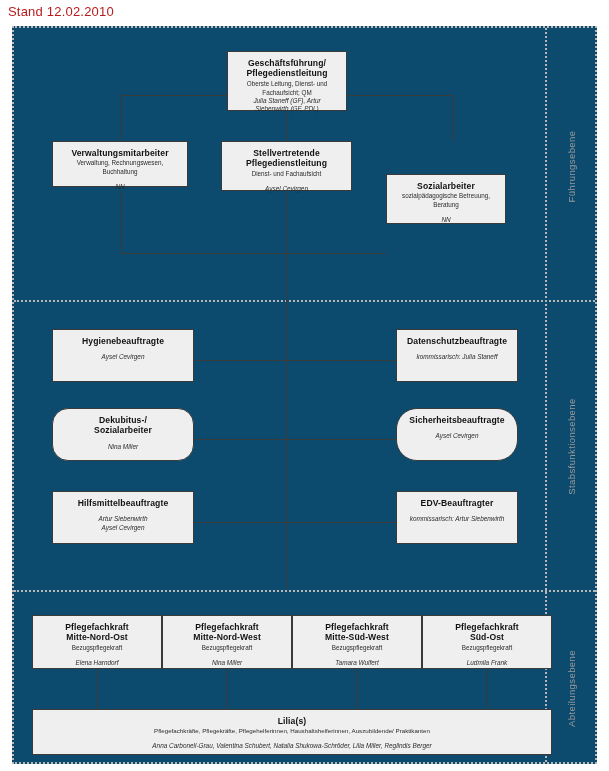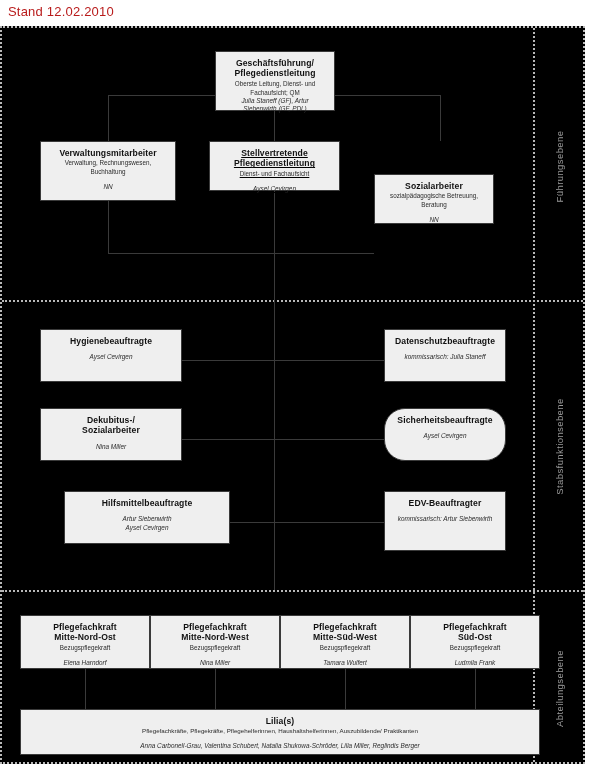--- a/index.html
+++ b/index.html
@@ -17,23 +17,23 @@
   
   .stand{
     position:absolute;left:8px;top:4px;
     font-size:13px;color:#b91c1c;
     letter-spacing:.2px;
     white-space:nowrap;
   }
   
   .canvas{
     position:absolute;
-    left:0;top:26px;
+    left:12px;top:26px;
     width:585px;height:738px;
-    background:#000000;
+    background:#0c4a6e;
     border:2px dotted #b8b8b8;
     box-sizing:border-box;
   }
   
   .band-sep{
     position:absolute;left:0;right:0;
     height:0;
     border-top:2px dotted #b8b8b8;
   }
   
@@ -145,28 +145,28 @@
 
     <div class="node" style="left:213px;top:23px;width:120px;height:60px;">
       <div class="t">Geschäftsführung/</div>
       <div class="t">Pflegedienstleitung</div>
       <div class="s">Oberste Leitung, Dienst- und</div>
       <div class="s">Fachaufsicht; QM</div>
       <div class="n">Julia Staneff (GF), Artur</div>
       <div class="n">Siebenwirth (GF, PDL)</div>
     </div>
 
-    <div class="node" style="left:38px;top:113px;width:136px;height:60px;">
+    <div class="node" style="left:38px;top:113px;width:136px;height:46px;">
       <div class="t">Verwaltungsmitarbeiter</div>
       <div class="s">Verwaltung, Rechnungswesen,</div>
       <div class="s">Buchhaltung</div>
       <div class="n gap">NN</div>
     </div>
 
-    <div class="node" style="left:207px;top:113px;width:131px;height:50px;text-decoration:underline;">
+    <div class="node" style="left:207px;top:113px;width:131px;height:50px;">
       <div class="t">Stellvertretende</div>
       <div class="t">Pflegedienstleitung</div>
       <div class="s">Dienst- und Fachaufsicht</div>
       <div class="n gap">Aysel Cevirgen</div>
     </div>
 
     <div class="node" style="left:372px;top:113px;width:120px;height:50px;margin-top:33px;">
       <div class="t">Sozialarbeiter</div>
       <div class="s">sozialpädagogische Betreuung,</div>
       <div class="s">Beratung</div>
@@ -177,38 +177,38 @@
     <div class="node" style="left:38px;top:301px;width:142px;height:53px;">
       <div class="t">Hygienebeauftragte</div>
       <div class="n gap">Aysel Cevirgen</div>
     </div>
 
     <div class="node" style="left:382px;top:301px;width:122px;height:53px;">
       <div class="t">Datenschutzbeauftragte</div>
       <div class="n gap">kommissarisch: Julia Staneff</div>
     </div>
 
-    <div class="node" style="left:38px;top:380px;width:142px;height:53px;">
+    <div class="node" style="left:38px;top:380px;width:142px;height:53px;border-radius:16px;">
       <div class="t">Dekubitus-/</div>
       <div class="t">Sozialarbeiter</div>
       <div class="n gap">Nina Miller</div>
     </div>
 
     <div class="node" style="left:382px;top:380px;width:122px;height:53px;border-radius:21px;">
       <div class="t">Sicherheitsbeauftragte</div>
       <div class="n gap">Aysel Cevirgen</div>
     </div>
 
-    <div class="node" style="left:38px;top:463px;width:166px;height:53px;margin-left:24px;">
+    <div class="node" style="left:38px;top:463px;width:142px;height:53px;">
       <div class="t">Hilfsmittelbeauftragte</div>
       <div class="n gap">Artur Siebenwirth</div>
       <div class="n">Aysel Cevirgen</div>
     </div>
 
-    <div class="node" style="left:382px;top:463px;width:122px;height:60px;">
+    <div class="node" style="left:382px;top:463px;width:122px;height:53px;">
       <div class="t">EDV-Beauftragter</div>
       <div class="n gap">kommissarisch: Artur Siebenwirth</div>
     </div>
 
     <div class="node" style="left:18px;top:587px;width:130px;height:54px;">
       <div class="t">Pflegefachkraft</div>
       <div class="t">Mitte-Nord-Ost</div>
       <div class="s">Bezugspflegekraft</div>
       <div class="n gap">Elena Harndorf</div>
     </div>

